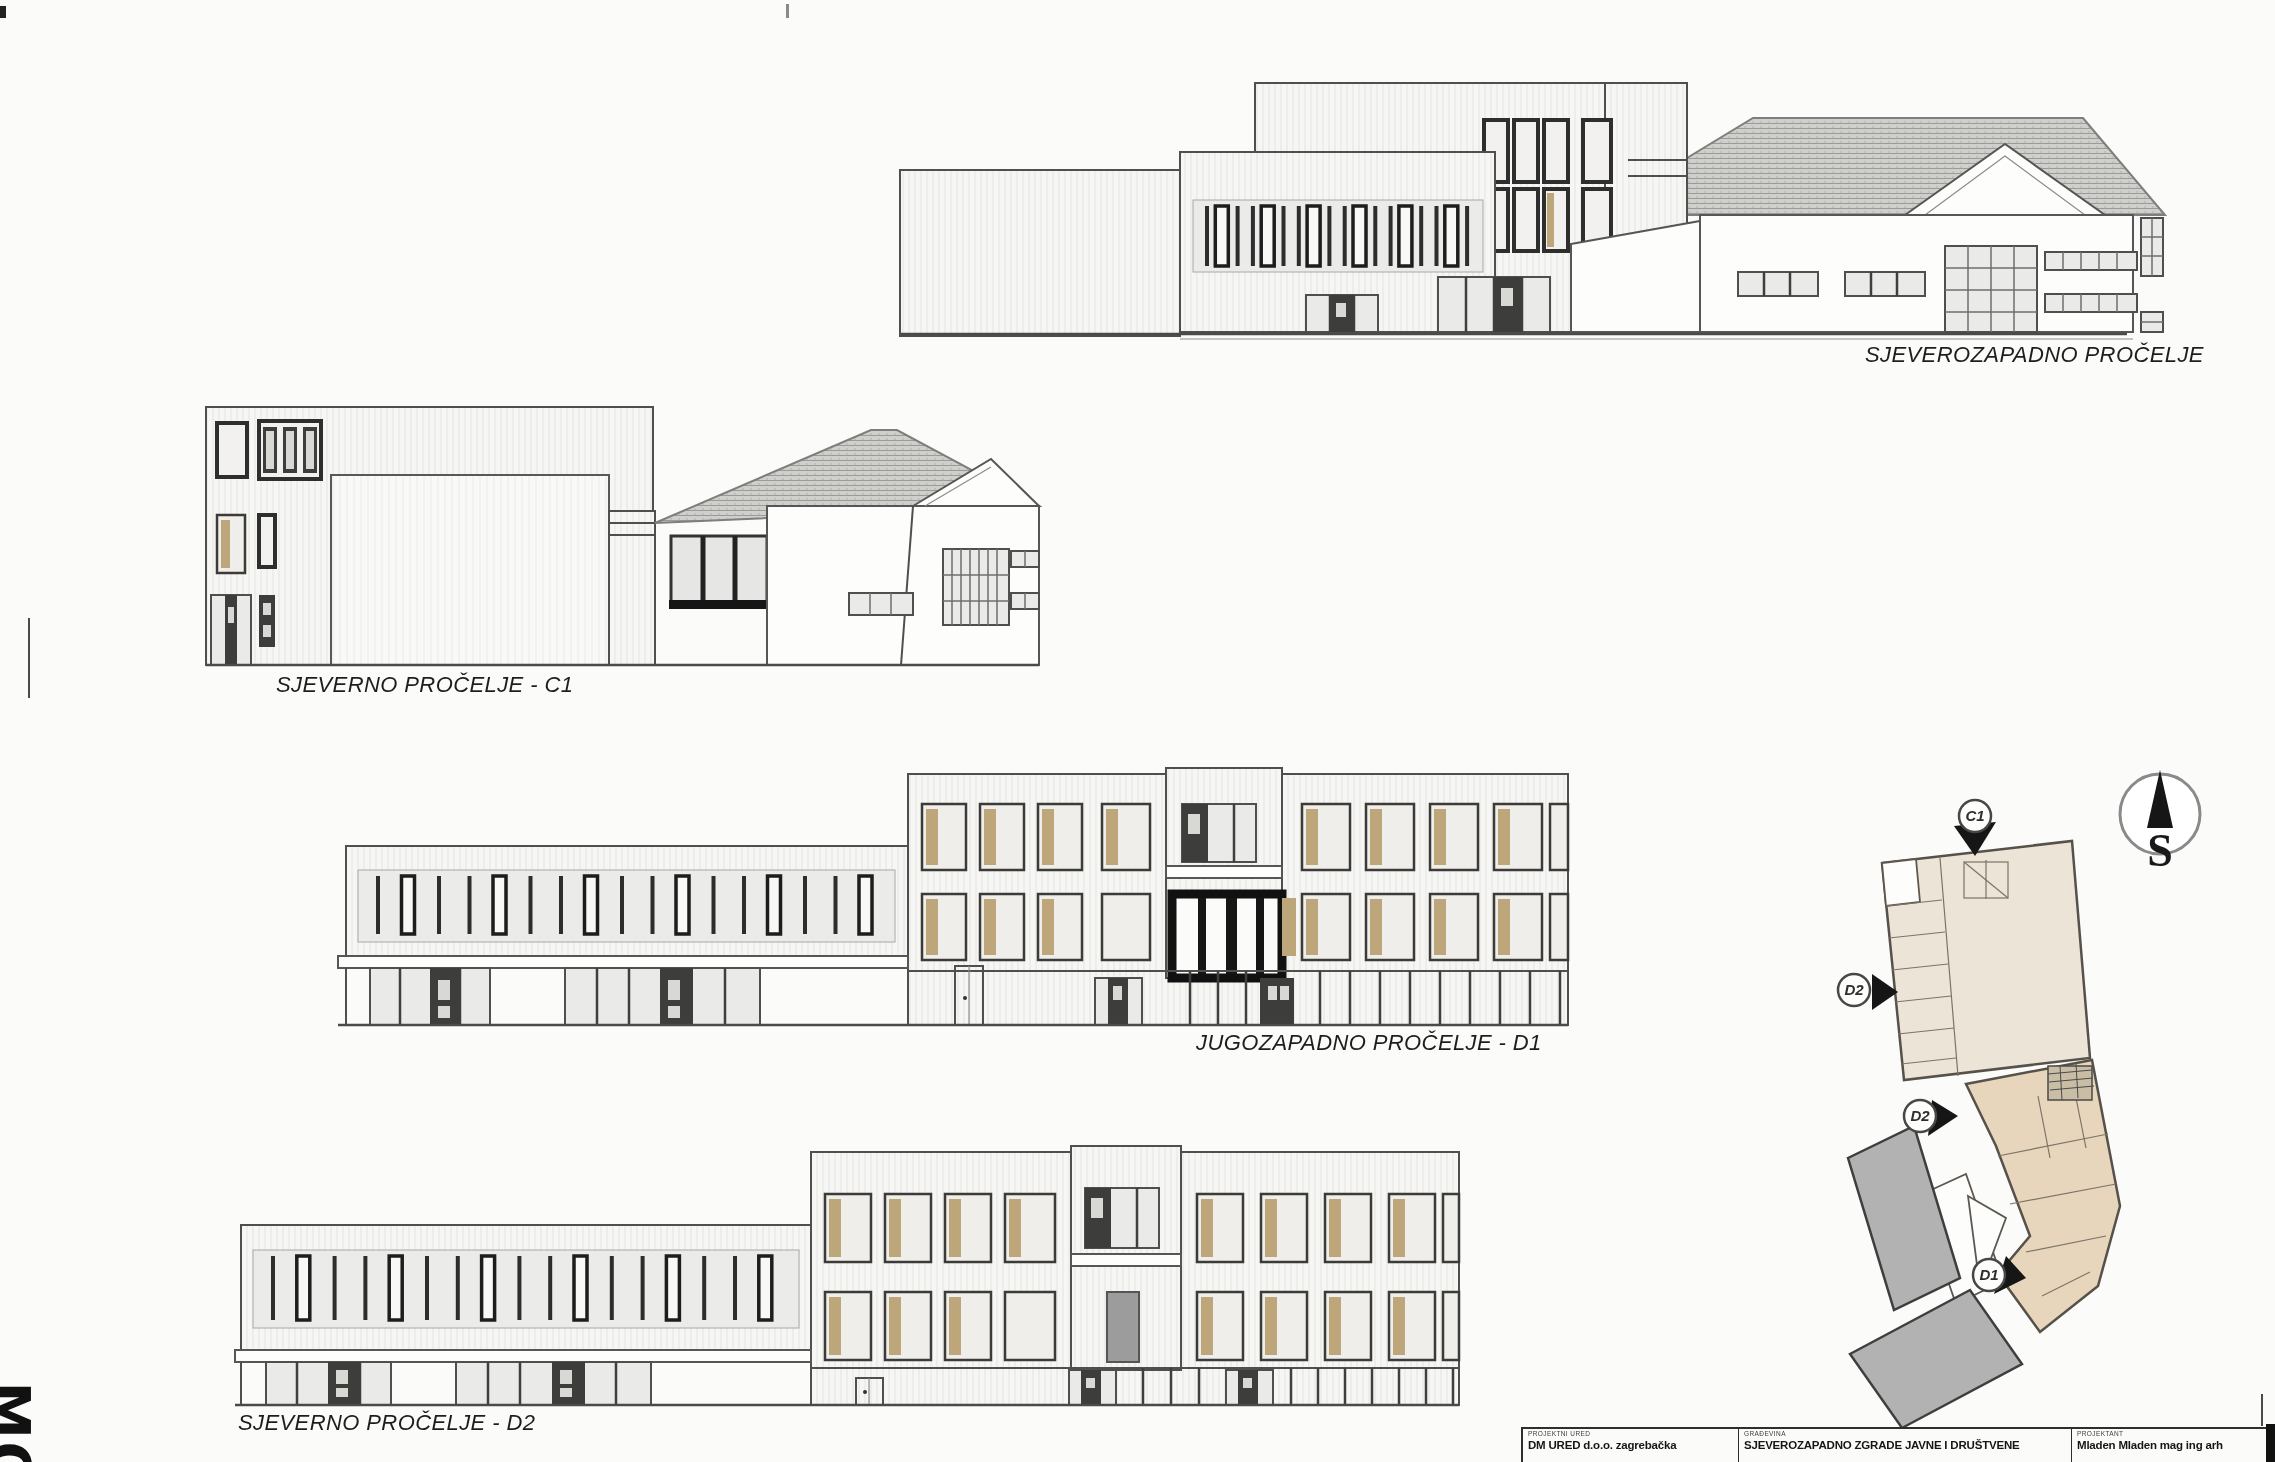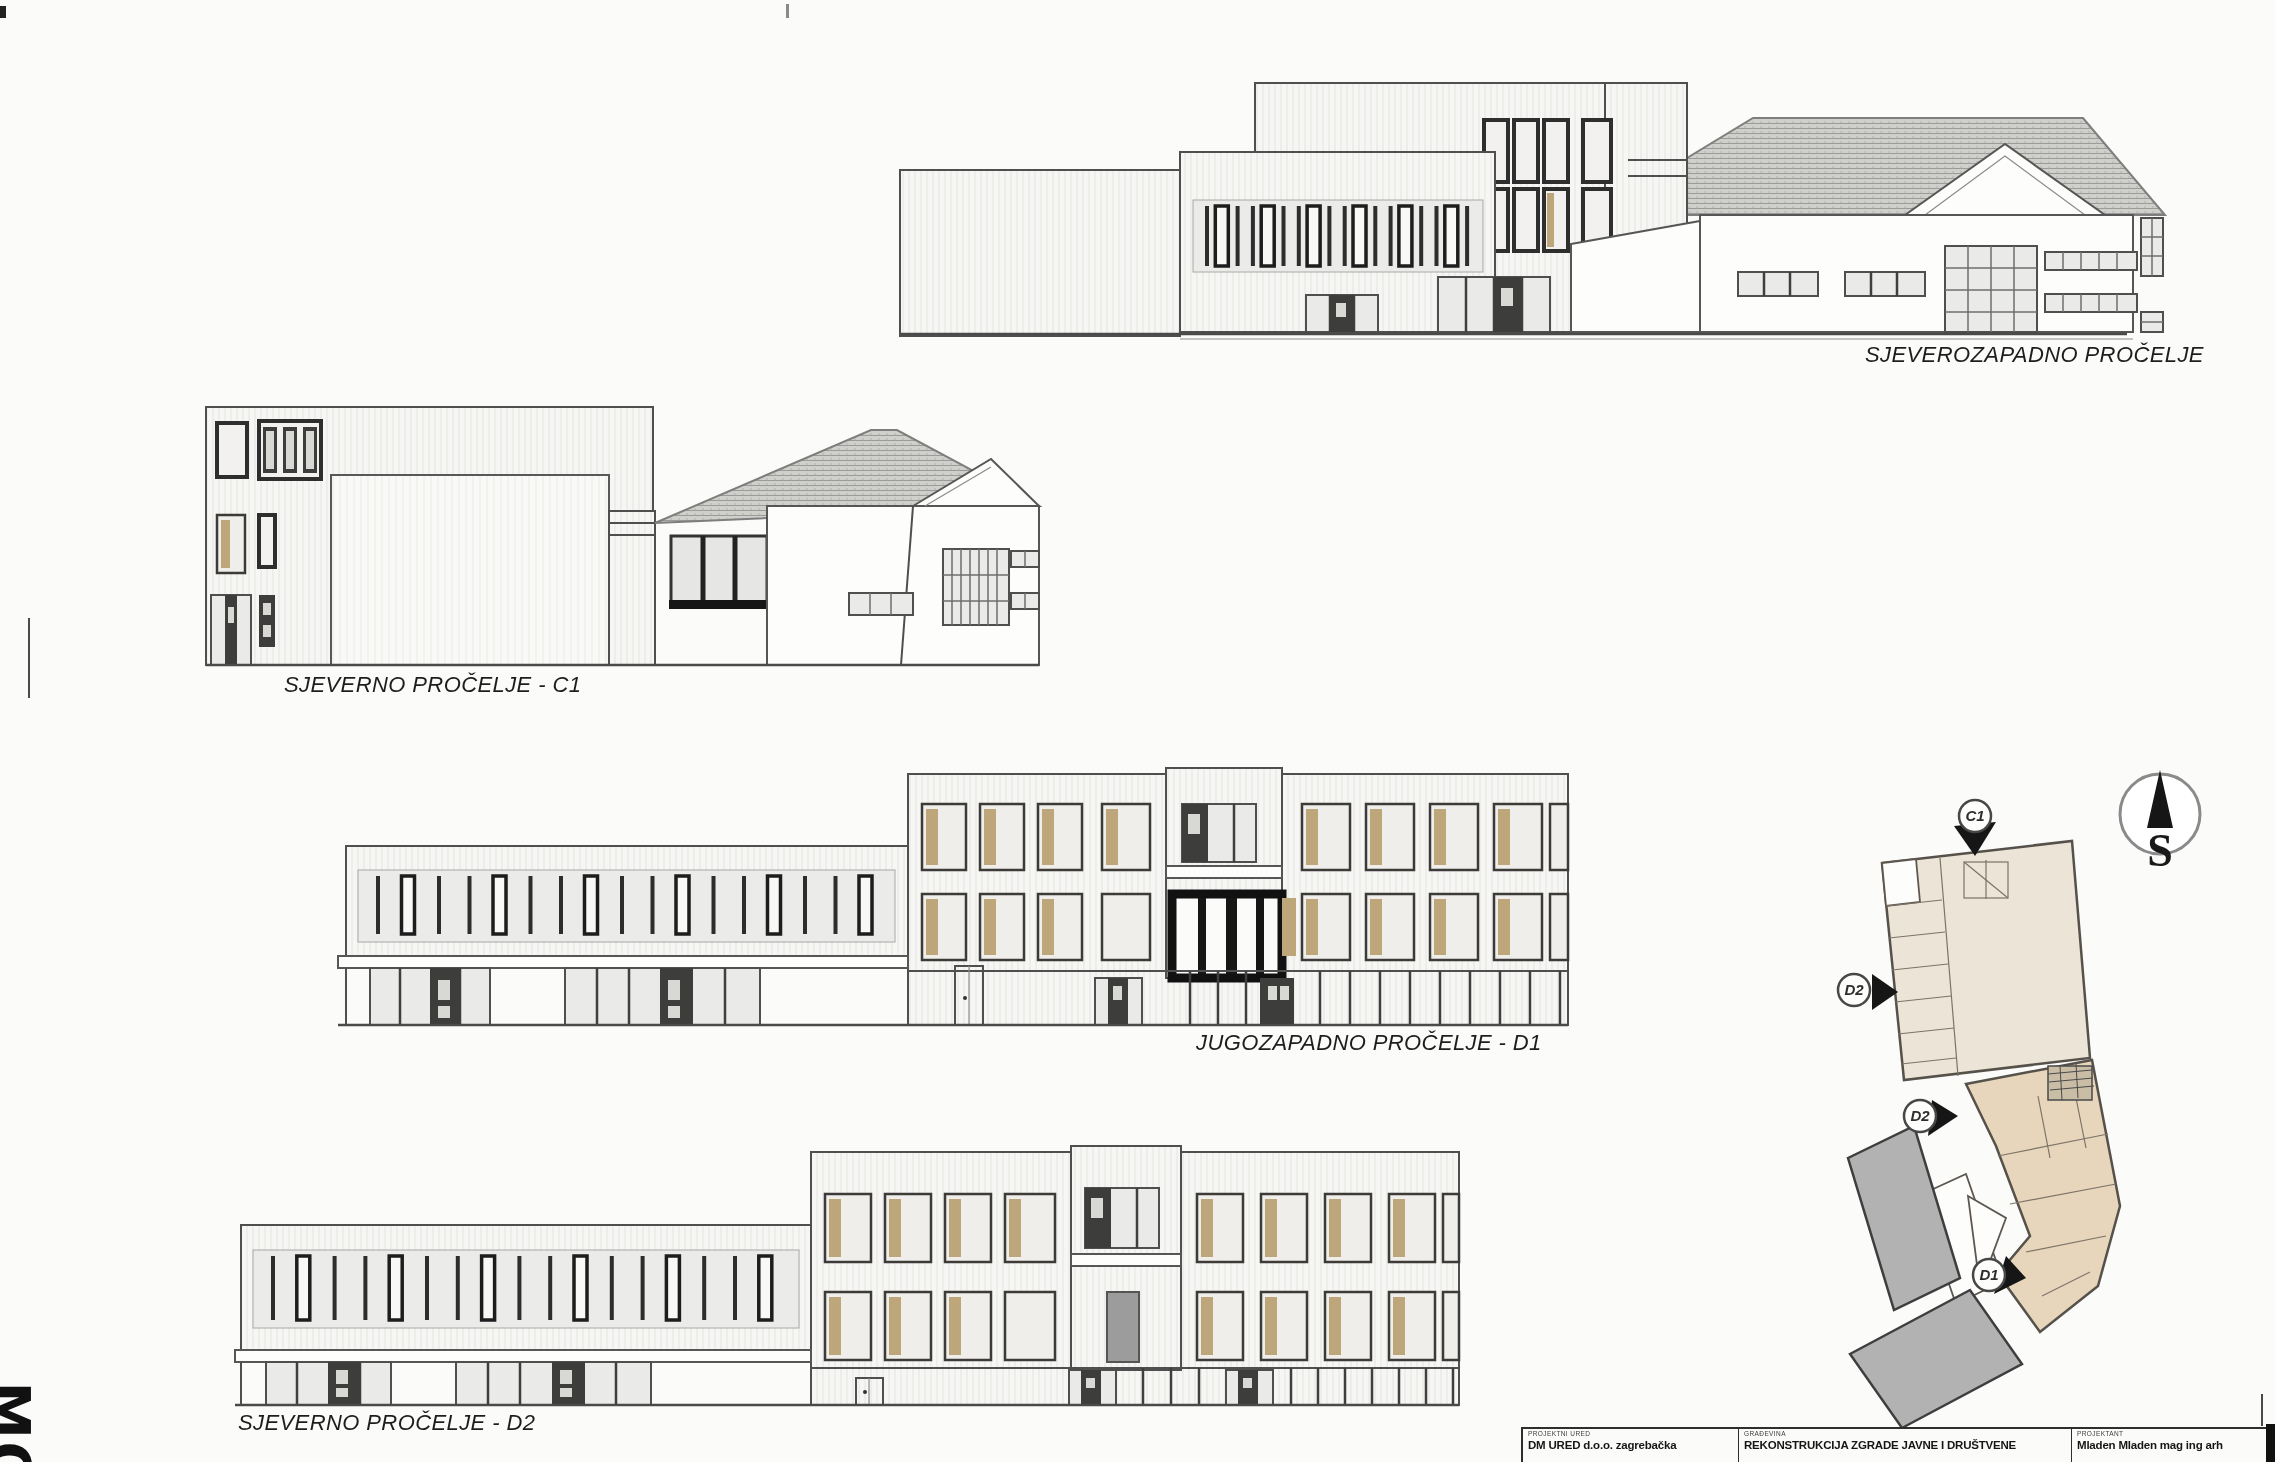--- a/index.html
+++ b/index.html
@@ -236,21 +236,21 @@
       <line class="mulL" x1="667" y1="190" x2="667" y2="212"></line>
         <line class="mulL" x1="688" y1="190" x2="688" y2="212"></line>
       <rect class="glz" x="808" y="148" width="28" height="16"></rect>
         <line class="mulL" x1="822" y1="148" x2="822" y2="164"></line>
       <rect class="glz" x="808" y="190" width="28" height="16"></rect>
         <line class="mulL" x1="822" y1="190" x2="822" y2="206"></line>
     </g>
   </g>
   <line class="gnd" x1="3" y1="262" x2="836" y2="262"></line>
 </svg>
-<div class="elab abs" style="left:284px;top:672px;">SJEVERNO PROČELJE - C1</div>
+<div class="elab abs" style="left:276px;top:672px;">SJEVERNO PROČELJE - C1</div>
 
 <svg class="abs" style="left:330px;top:766px;" width="1245" height="266" viewBox="0 0 1245 266">
 
   <rect class="sid" x="578" y="8" width="660" height="251"></rect>
   <g>
     <rect class="wtan" x="592" y="38" width="44" height="66"></rect>
       <rect class="tanfill" x="596" y="43" width="12" height="56"></rect>
     <rect class="wtan" x="650" y="38" width="44" height="66"></rect>
       <rect class="tanfill" x="654" y="43" width="12" height="56"></rect>
     <rect class="wtan" x="708" y="38" width="44" height="66"></rect>
@@ -552,21 +552,21 @@
   </g>
 </svg>
 
 <div class="tblock">
   <div class="tcell" style="width:205px;">
     <div class="hd">PROJEKTNI URED</div>
     <div class="vl">DM URED  d.o.o. zagrebačka</div>
   </div>
   <div class="tcell" style="width:322px;">
     <div class="hd">GRAĐEVINA</div>
-    <div class="vl">REKONSTRUKCIJA ZGRADE JAVNE I DRUŠTVENE</div>
+    <div class="vl">SJEVEROZAPADNO ZGRADE JAVNE I DRUŠTVENE</div>
   </div>
   <div class="tcell" style="flex:1;border-right:none;">
     <div class="hd">PROJEKTANT</div>
     <div class="vl">Mladen Mladen mag ing arh</div>
   </div>
 </div>
 <div class="abs" style="left:2266px;top:1424px;width:9px;height:38px;background:#111;"></div>
 <div class="mark-line" style="left:2261px;top:1394px;width:2px;height:32px;"></div>
 
 <div class="mark-line" style="left:28px;top:618px;width:2px;height:80px;"></div>

